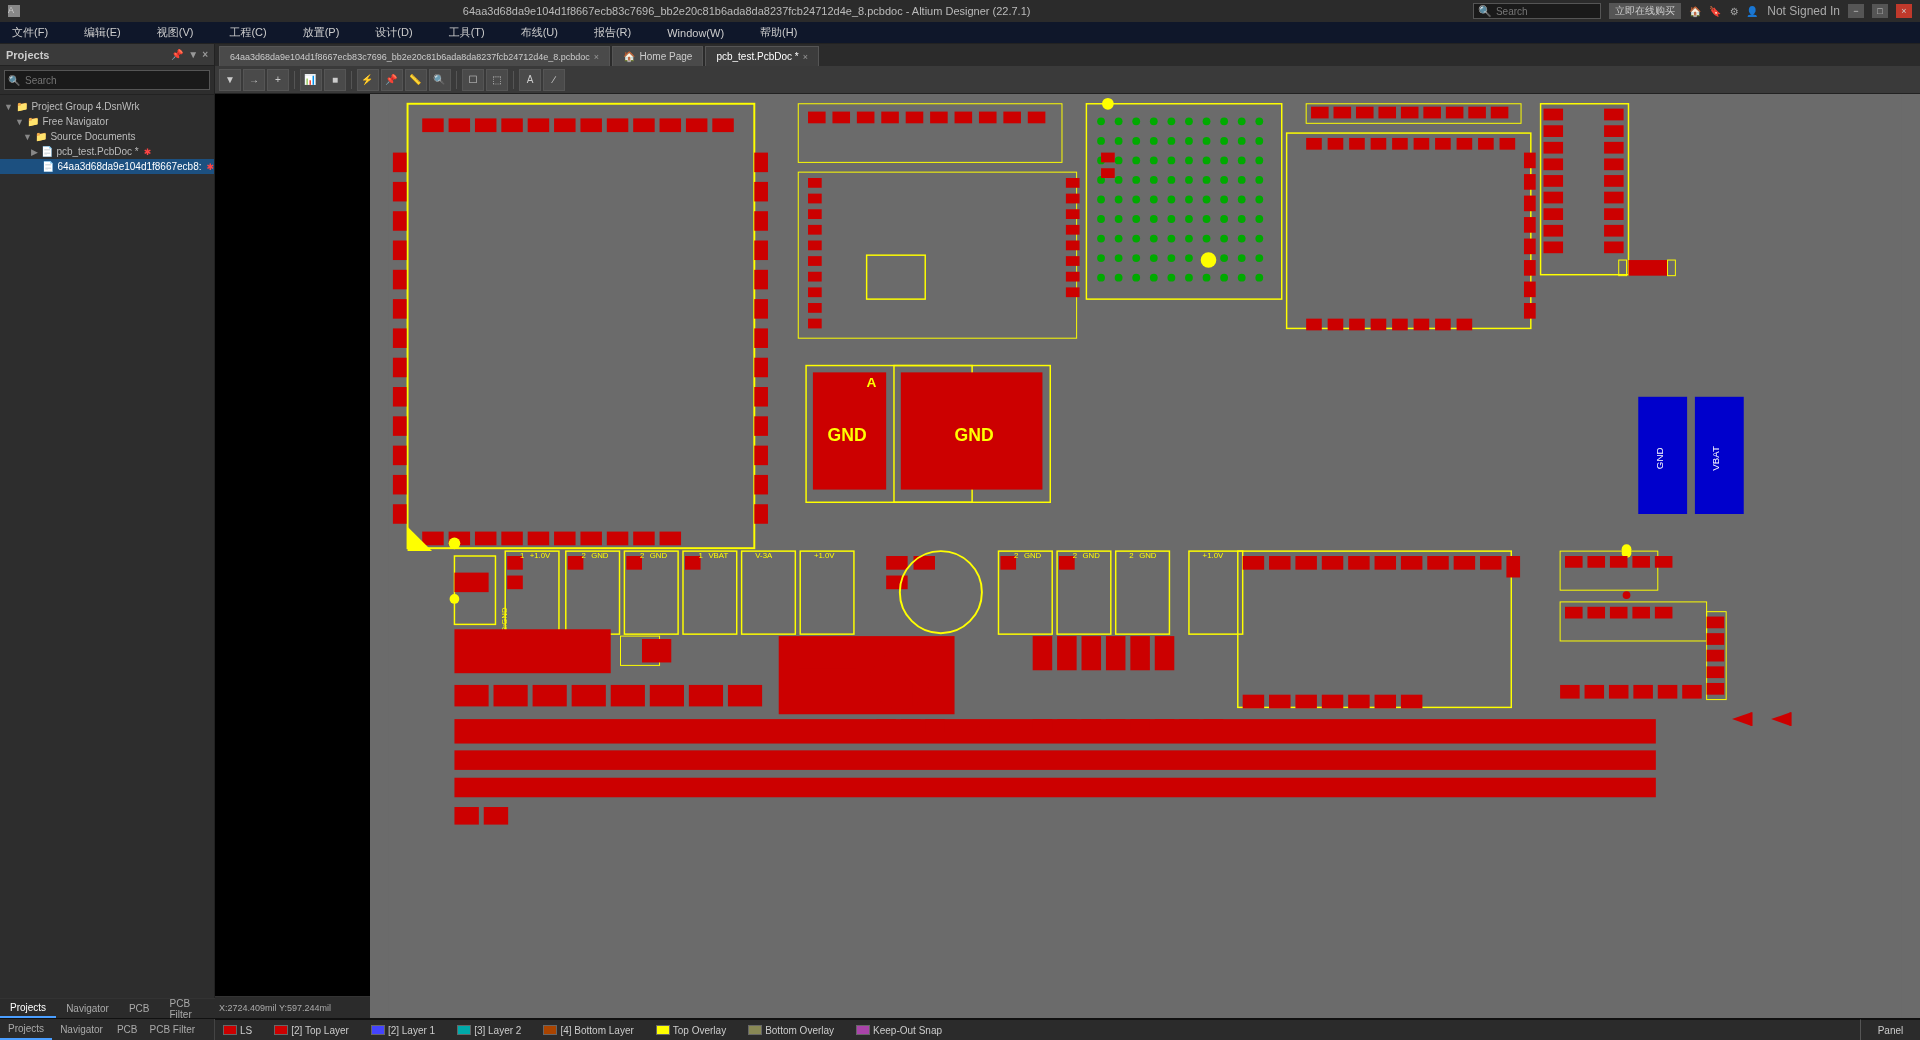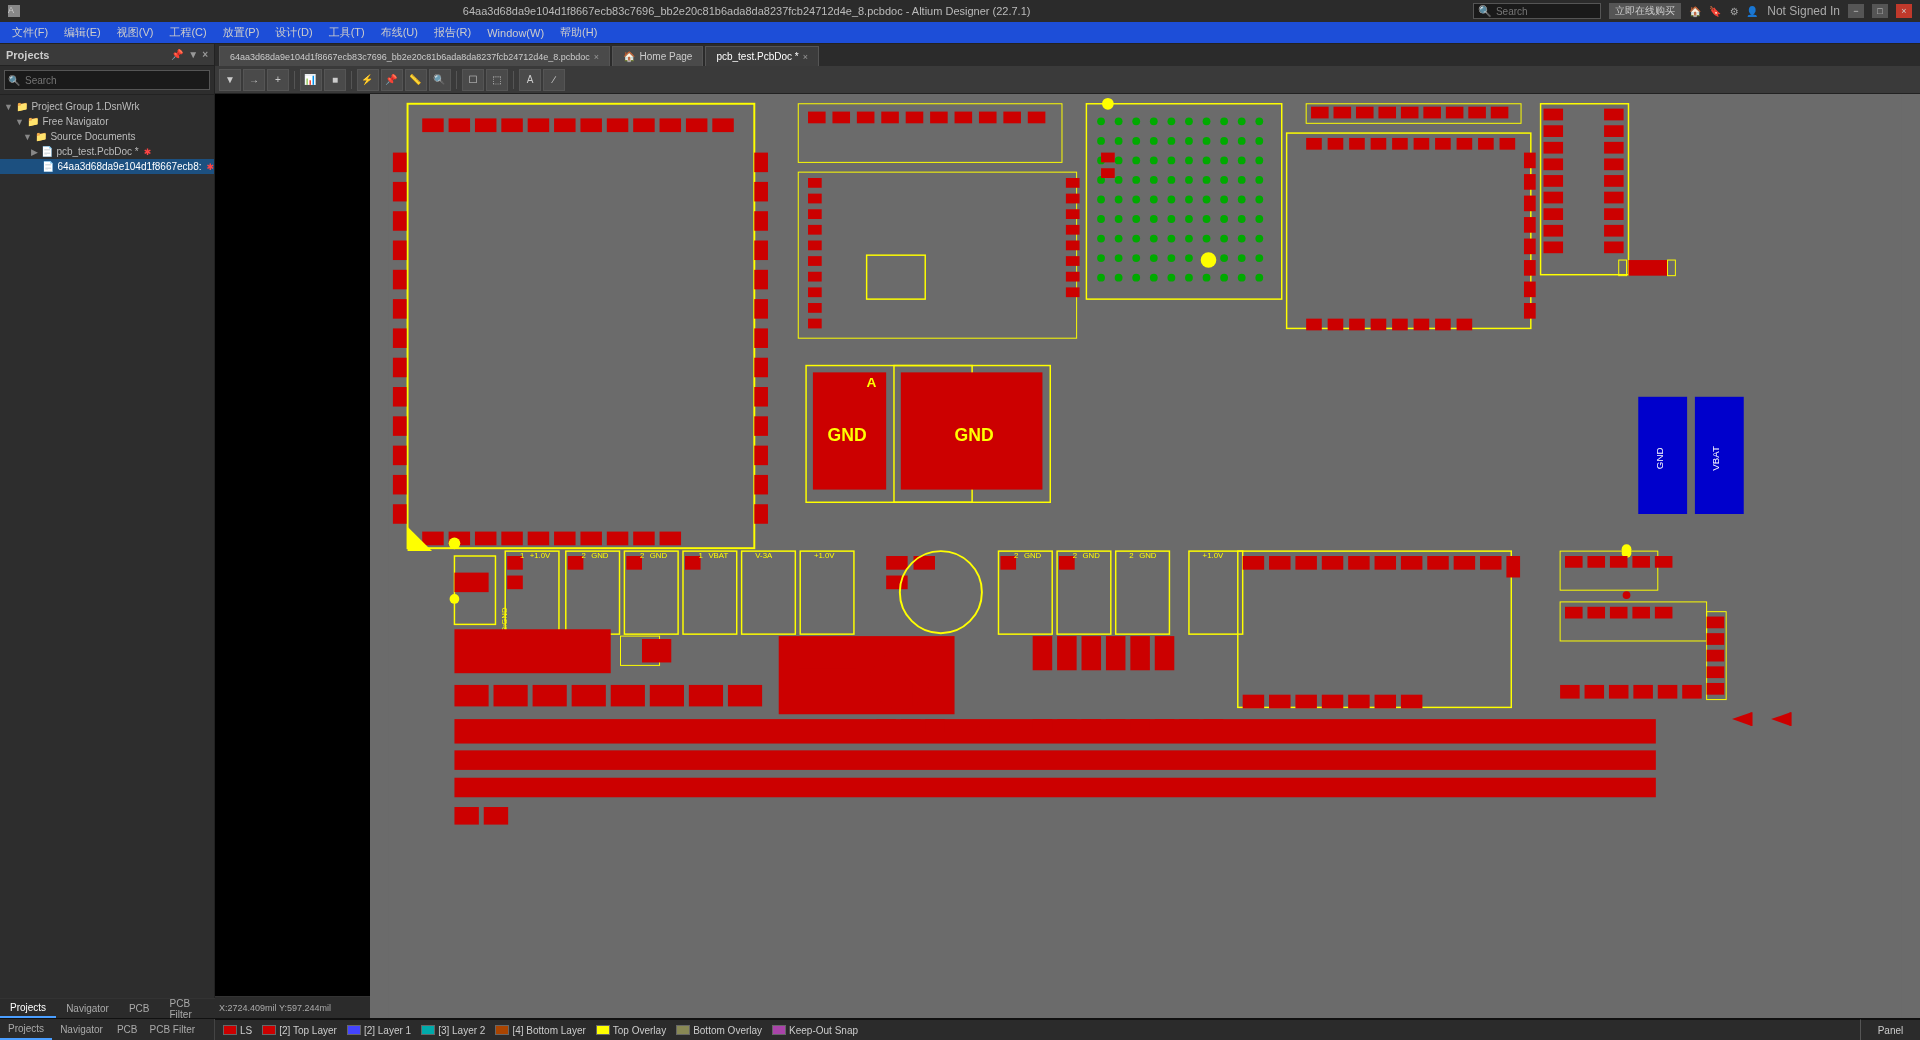--- a/index.html
+++ b/index.html
@@ -63,26 +63,27 @@
       height: 12px;
       background: #888;
       font-size: 9px;
     }
 
     
     #menu-bar {
       position: absolute;
       top: 22px; left: 0; right: 0;
       height: 22px;
-      background: #1d4ed8;
+      background: #0f172a;
       display: flex;
       align-items: center;
       padding: 0 4px;
       z-index: 100;
       border-bottom: 1px solid #222;
+      gap: 20px;
     }
     .menu-item {
       padding: 2px 8px;
       font-size: 11px;
       color: #ccc;
       cursor: pointer;
       white-space: nowrap;
     }
     .toolbar-icon {
       width: 22px;
@@ -417,21 +418,21 @@
   <div id="search-box">
     <div class="search-wrapper">
       <span class="search-icon-inner">🔍</span>
       <input id="search-input" type="text" placeholder="Search" style="">
     </div>
   </div>
   <div id="project-tree">
     <div class="tree-item">
       <span class="tree-icon">▼</span>
       <span class="tree-folder-icon">📁</span>
-      <span>Project Group 1.DsnWrk</span>
+      <span>Project Group 4.DsnWrk</span>
     </div>
     <div class="tree-item">
       <span class="indent1" style="display:inline-block;"></span>
       <span class="tree-icon">▼</span>
       <span class="tree-folder-icon">📁</span>
       <span>Free Navigator</span>
     </div>
     <div class="tree-item">
       <span class="indent2" style="display:inline-block;"></span>
       <span class="tree-icon">▼</span>
@@ -966,21 +967,21 @@
       <span>Navigator</span>
     </div>
     <div class="bottom-tab" style="padding:0 6px;font-size:10px;color:#aaa;cursor:pointer;height:100%;display:flex;align-items:center;">
       <span>PCB</span>
     </div>
     <div class="bottom-tab" style="padding:0 6px;font-size:10px;color:#aaa;cursor:pointer;height:100%;display:flex;align-items:center;">
       <span>PCB Filter</span>
     </div>
   </div>
 
-  <div id="layer-legend" style="position:static;display:flex;align-items:center;flex:1;height:100%;padding:0 8px;gap:10px;overflow:hidden;">
+  <div id="layer-legend" style="position:static;display:flex;align-items:center;flex:1;height:100%;padding:0 8px;gap:22px;overflow:hidden;">
     <div class="layer-item">
       <div class="layer-color" style="background:#cc0000;"></div>
       <span>LS</span>
     </div>
     <div class="layer-item">
       <div class="layer-color" style="background:#cc0000;"></div>
       <span>[2] Top Layer</span>
     </div>
     <div class="layer-item">
       <div class="layer-color" style="background:#4444ff;"></div>

